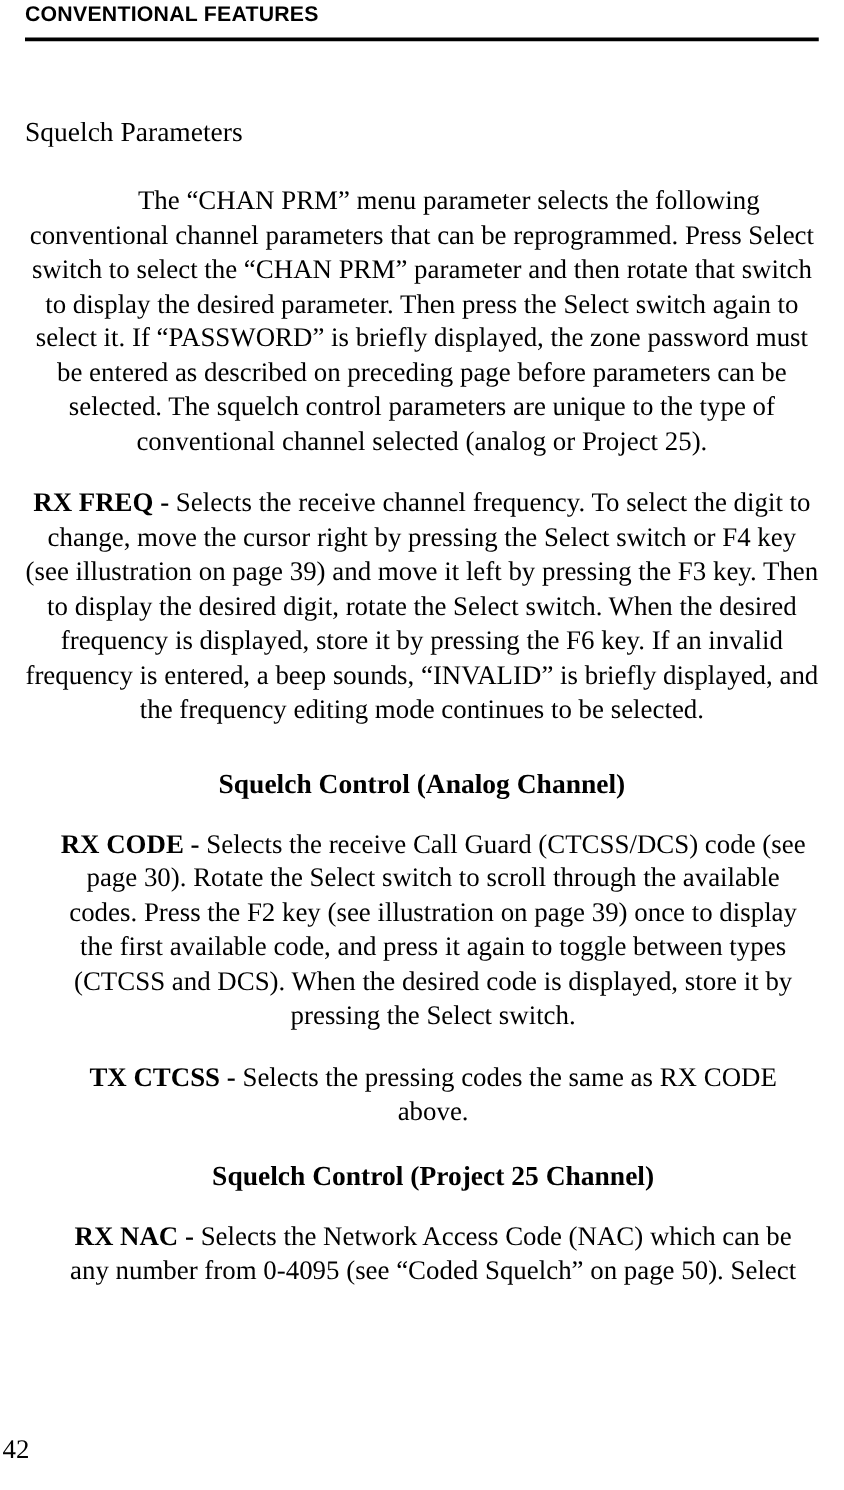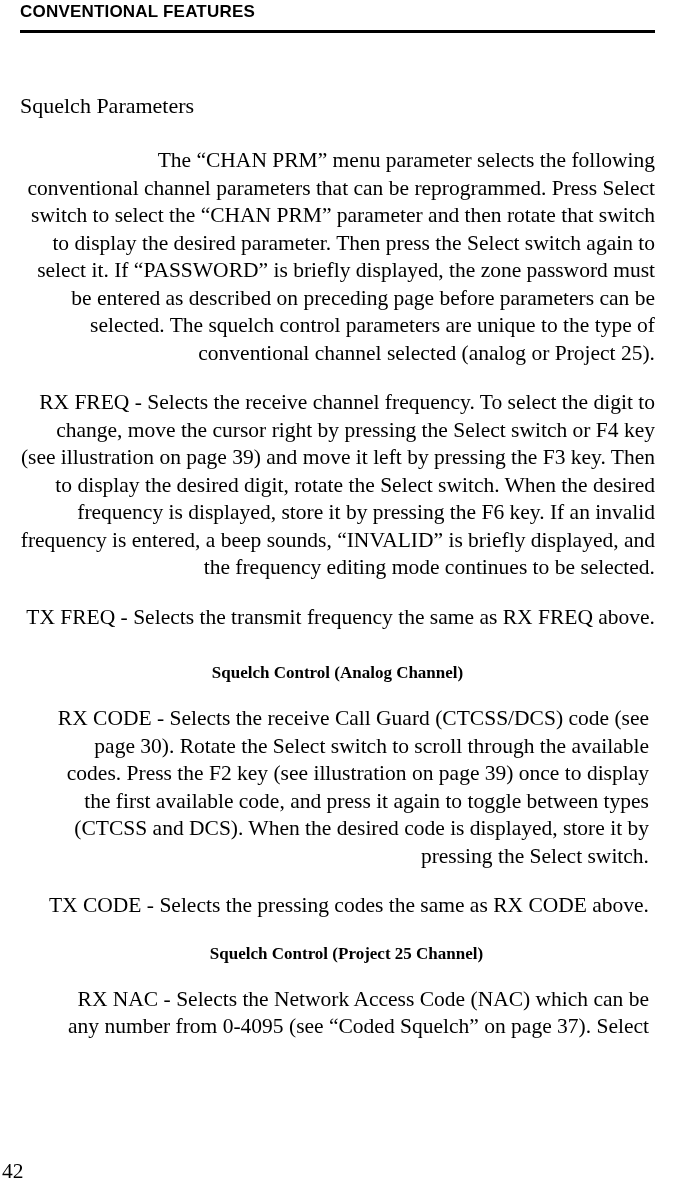--- a/index.html
+++ b/index.html
@@ -30,77 +30,74 @@
     margin-bottom: 60px;
   }
   .section-title {
     font-size: 22px;
     margin-bottom: 28px;
   }
   p.body, p.term {
     font-size: 21.5px;
     line-height: 1.28;
     margin: 0 0 22px 0;
-    text-align: right;
+    text-align: center;
   }
   p.body.first {
     text-indent: 2em;
   }
   .bold {
-    font-weight: normal;
+    font-weight: bold;
   }
   .sub-heading {
-    font-size: 17px;
+    font-size: 22px;
     font-weight: bold;
     text-align: center;
     margin: 32px 0 22px 0;
   }
   .indent-block {
     padding-left: 24px;
     padding-right: 6px;
   }
   .page-number {
     position: absolute;
-    bottom: 8px;
+    bottom: 20px;
     left: 2px;
     font-size: 21.5px;
   }
 </style>
 </head>
 <body>
 
 <div class="page">
 
   <div class="header-title">CONVENTIONAL FEATURES</div>
   <div class="rule"></div>
 
   <div class="section-title">Squelch Parameters</div>
 
   <p class="body first">The “CHAN PRM” menu parameter selects the following conventional channel parameters that can be reprogrammed. Press Select switch to select the “CHAN PRM” parameter and then rotate that switch to display the desired parameter. Then press the Select switch again to select it. If “PASSWORD” is briefly displayed, the zone password must be entered as described on preceding page before parameters can be selected. The squelch control parameters are unique to the type of conventional channel selected (analog or Project 25).</p>
 
   <p class="term">
     <span class="bold">RX FREQ - </span><span>Selects the receive channel frequency. To select the digit to change, move the cursor right by pressing the Select switch or F4 key (see illustration on page 39) and move it left by pressing the F3 key. Then to display the desired digit, rotate the Select switch. When the desired frequency is displayed, store it by pressing the F6 key. If an invalid frequency is entered, a beep sounds, “INVALID” is briefly displayed, and the frequency editing mode continues to be selected.</span>
   </p>
 
-  <p class="term">
-    <span class="bold">TX FREQ - </span><span>Selects the transmit frequency the same as RX FREQ above.</span>
-  </p>
 
   <div class="sub-heading">Squelch Control (Analog Channel)</div>
 
   <div class="indent-block">
     <p class="term">
       <span class="bold">RX CODE - </span><span>Selects the receive Call Guard (CTCSS/DCS) code (see page 30). Rotate the Select switch to scroll through the available codes. Press the F2 key (see illustration on page 39) once to display the first available code, and press it again to toggle between types (CTCSS and DCS). When the desired code is displayed, store it by pressing the Select switch.</span>
     </p>
 
     <p class="term">
-      <span class="bold">TX CODE - </span><span>Selects the pressing codes the same as RX CODE above.</span>
+      <span class="bold">TX CTCSS - </span><span>Selects the pressing codes the same as RX CODE above.</span>
     </p>
 
     <div class="sub-heading" style="margin-top:24px;">Squelch Control (Project 25 Channel)</div>
 
     <p class="term">
-      <span class="bold">RX NAC - </span><span>Selects the Network Access Code (NAC) which can be any number from 0-4095 (see “Coded Squelch” on page 37). Select</span>
+      <span class="bold">RX NAC - </span><span>Selects the Network Access Code (NAC) which can be any number from 0-4095 (see “Coded Squelch” on page 50). Select</span>
     </p>
   </div>
 
   <div class="page-number">42</div>
 </div>
 
 </body></html>

